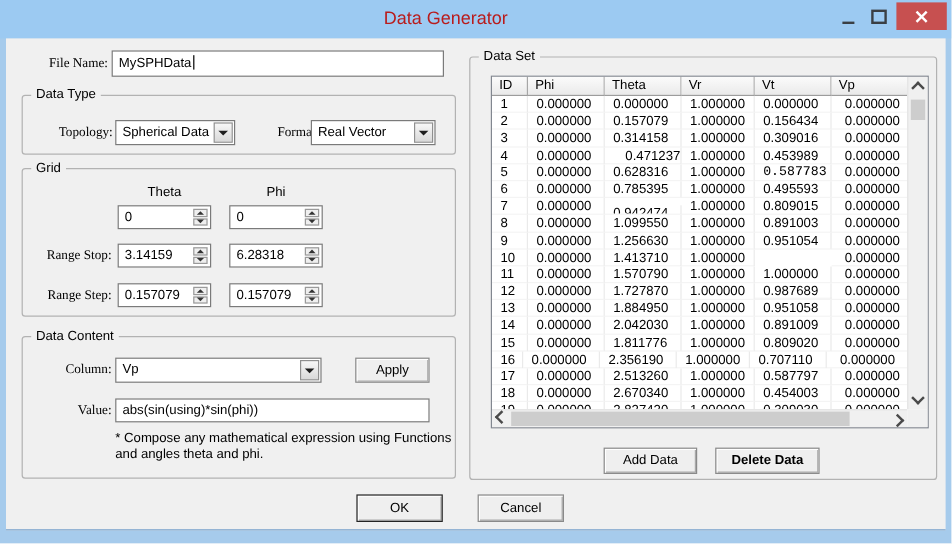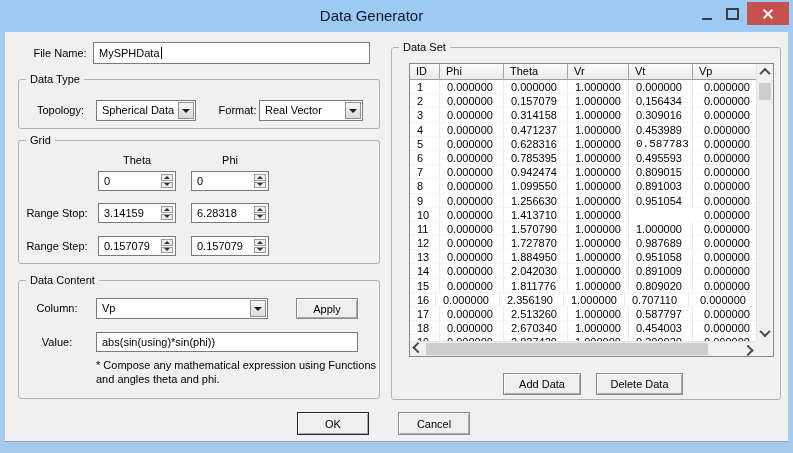--- a/index.html
+++ b/index.html
@@ -5,36 +5,36 @@
   html,body{margin:0;padding:0;background:#fff;}
   #window{
     position:relative;width:793px;height:453px;overflow:hidden;
     background:#A6CBEC;
     font-family:"Liberation Sans",sans-serif;font-size:11px;color:#000;
     -webkit-font-smoothing:antialiased;
   }
   
   .titlebar{position:absolute;left:0;top:0;width:100%;height:32px;background:#9CCAF2;}
   .title{position:absolute;left:0;right:50px;top:0;height:30px;line-height:31px;
-         text-align:center;font-size:15px;color:#0f172a;}
+         text-align:center;font-size:15px;color:#b91c1c;}
   .capbtn{position:absolute;display:flex;align-items:center;justify-content:center;cursor:default;}
   #btn-min{left:695px;top:3px;width:24px;height:22px;}
   .glyph-dash{width:10px;height:2px;background:#3A3F44;margin-top:9px;}
   #btn-max{left:720px;top:3px;width:24px;height:22px;}
   .glyph-square{width:9px;height:8px;border:2px solid #3A3F44;background:transparent;}
   #btn-close{left:747px;top:2px;width:42px;height:23px;background:#C75050;}
   .glyph-x{position:relative;width:12px;height:12px;}
   .glyph-x i{position:absolute;left:0;top:5px;width:12px;height:2px;background:#fff;}
   .glyph-x i:first-child{transform:rotate(45deg);}
   .glyph-x i:last-child{transform:rotate(-45deg);}
   
   .content{position:absolute;left:5px;top:32px;width:783px;height:409px;
            background:#F0F0F0;border-bottom:1px solid #7FA6CE;}
   .label{position:absolute;white-space:nowrap;}
-  .r{text-align:center;}
+  .r{text-align:right;font-family:Liberation Serif, serif;}
   .c{text-align:center;}
   
   .group{position:absolute;border:1px solid #B2B2B2;border-radius:3px;}
   .glabel{position:absolute;top:-8px;left:7px;background:#F0F0F0;padding:0 4px;line-height:14px;}
   
   .tfield{position:absolute;background:#fff;border:1px solid #7A7A7A;
           padding-left:5px;white-space:nowrap;overflow:hidden;box-sizing:border-box;}
   .caret{display:inline-block;width:1px;height:12px;background:#000;vertical-align:-2px;margin-left:1px;}
   
   .combo{position:absolute;background:#fff;border:1px solid #7A7A7A;box-sizing:border-box;}
@@ -263,21 +263,21 @@
               <div class="td" style="width: 30px;">3</div>
               <div class="td" style="width: 64px;">0.000000</div>
               <div class="td" style="width: 64px;">0.314158</div>
               <div class="td" style="width: 61px;">1.000000</div>
               <div class="td" style="width: 64px;">0.309016</div>
               <div class="td vp" style="width: 80px;">0.000000</div>
             </div>
             <div class="tr">
               <div class="td" style="width: 30px;">4</div>
               <div class="td" style="width: 64px;">0.000000</div>
-              <div class="td" style="width: 64px;">0.471237</div>
+              <div class="td" style="width: 64px; text-align: right;">0.471237</div>
               <div class="td" style="width: 61px;">1.000000</div>
               <div class="td" style="width: 64px;">0.453989</div>
               <div class="td vp" style="width: 80px;">0.000000</div>
             </div>
             <div class="tr">
               <div class="td" style="width: 30px;">5</div>
               <div class="td" style="width: 64px;">0.000000</div>
               <div class="td" style="width: 64px;">0.628316</div>
               <div class="td" style="width: 61px;">1.000000</div>
               <div class="td" style="width: 64px; font-family: Liberation Mono, monospace;">0.587783</div>
@@ -287,21 +287,21 @@
               <div class="td" style="width: 30px;">6</div>
               <div class="td" style="width: 64px;">0.000000</div>
               <div class="td" style="width: 64px;">0.785395</div>
               <div class="td" style="width: 61px;">1.000000</div>
               <div class="td" style="width: 64px;">0.495593</div>
               <div class="td vp" style="width: 80px;">0.000000</div>
             </div>
             <div class="tr">
               <div class="td" style="width: 30px;">7</div>
               <div class="td" style="width: 64px;">0.000000</div>
-              <div class="td" style="width: 64px;">0.942474</div>
+              <div class="td" style="width: 64px; margin-top: 6px;">0.942474</div>
               <div class="td" style="width: 61px;">1.000000</div>
               <div class="td" style="width: 64px;">0.809015</div>
               <div class="td vp" style="width: 80px;">0.000000</div>
             </div>
             <div class="tr">
               <div class="td" style="width: 30px;">8</div>
               <div class="td" style="width: 64px;">0.000000</div>
               <div class="td" style="width: 64px;">1.099550</div>
               <div class="td" style="width: 61px;">1.000000</div>
               <div class="td" style="width: 64px;">0.891003</div>
@@ -413,19 +413,19 @@
             </div>
           <div class="hthumb"></div>
           <div class="harrow" style="right:0;">
               <span class="chev right"></span>
             </div>
         </div>
         <div class="corner"></div>
       </div>
 
       <button class="btn" style="left:111px;top:325px;width:78px;height:22px;">Add Data</button>
-      <button class="btn" style="left:204px;top:325px;width:87px;height:22px;">Delete Data</button>
+      <button class="btn" style="left:204px;top:325px;width:87px;height:22px;font-weight:bold;">Delete Data</button>
     </div>
 
     <button class="btn default" style="left:292px;top:380px;width:72px;height:23px;">OK</button>
     <button class="btn" style="left:393px;top:380px;width:72px;height:23px;">Cancel</button>
   </div>
 </div>
 
 </body></html>

